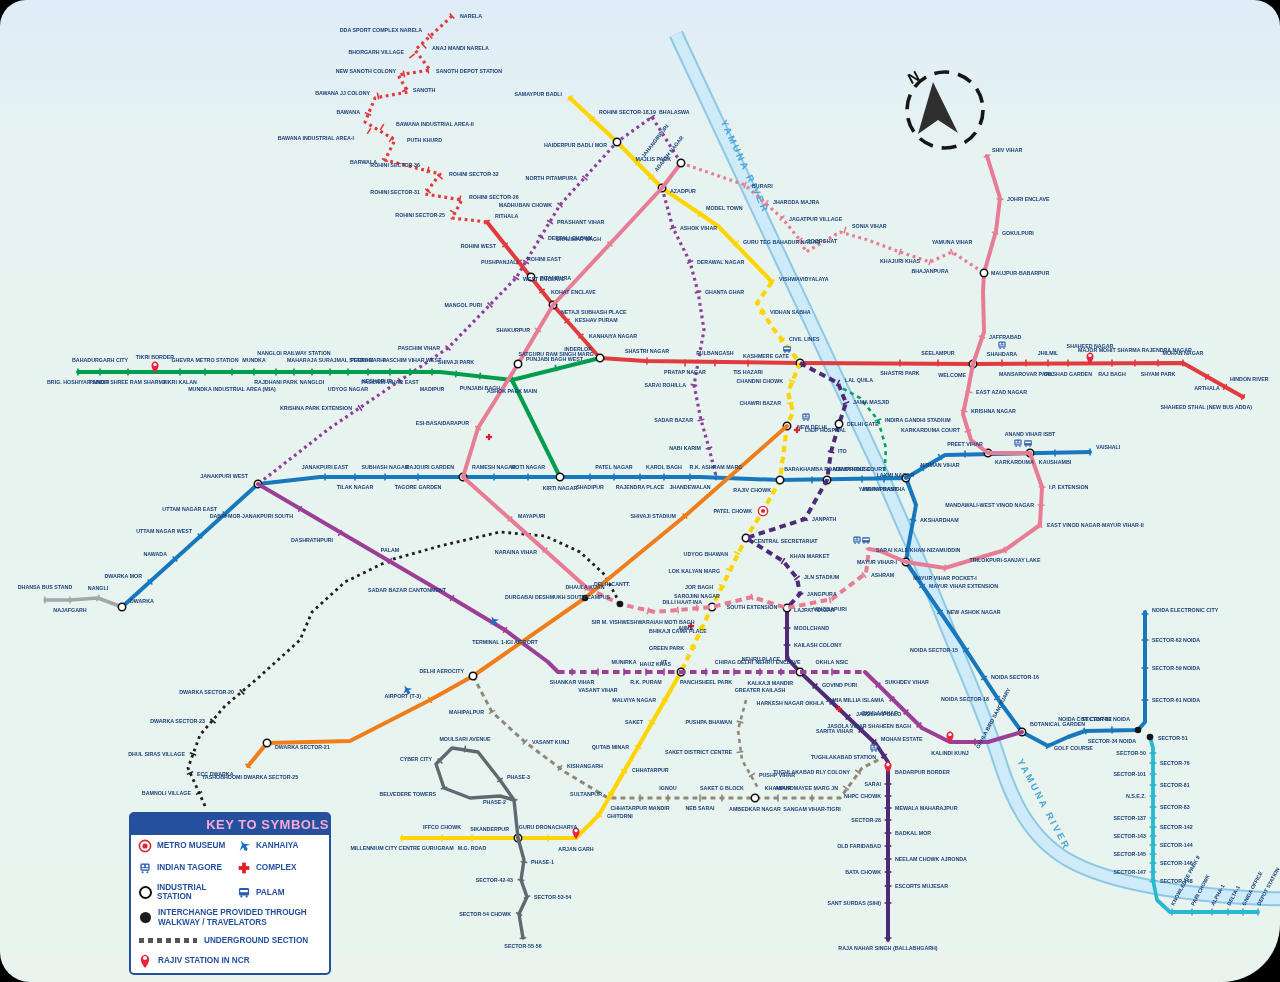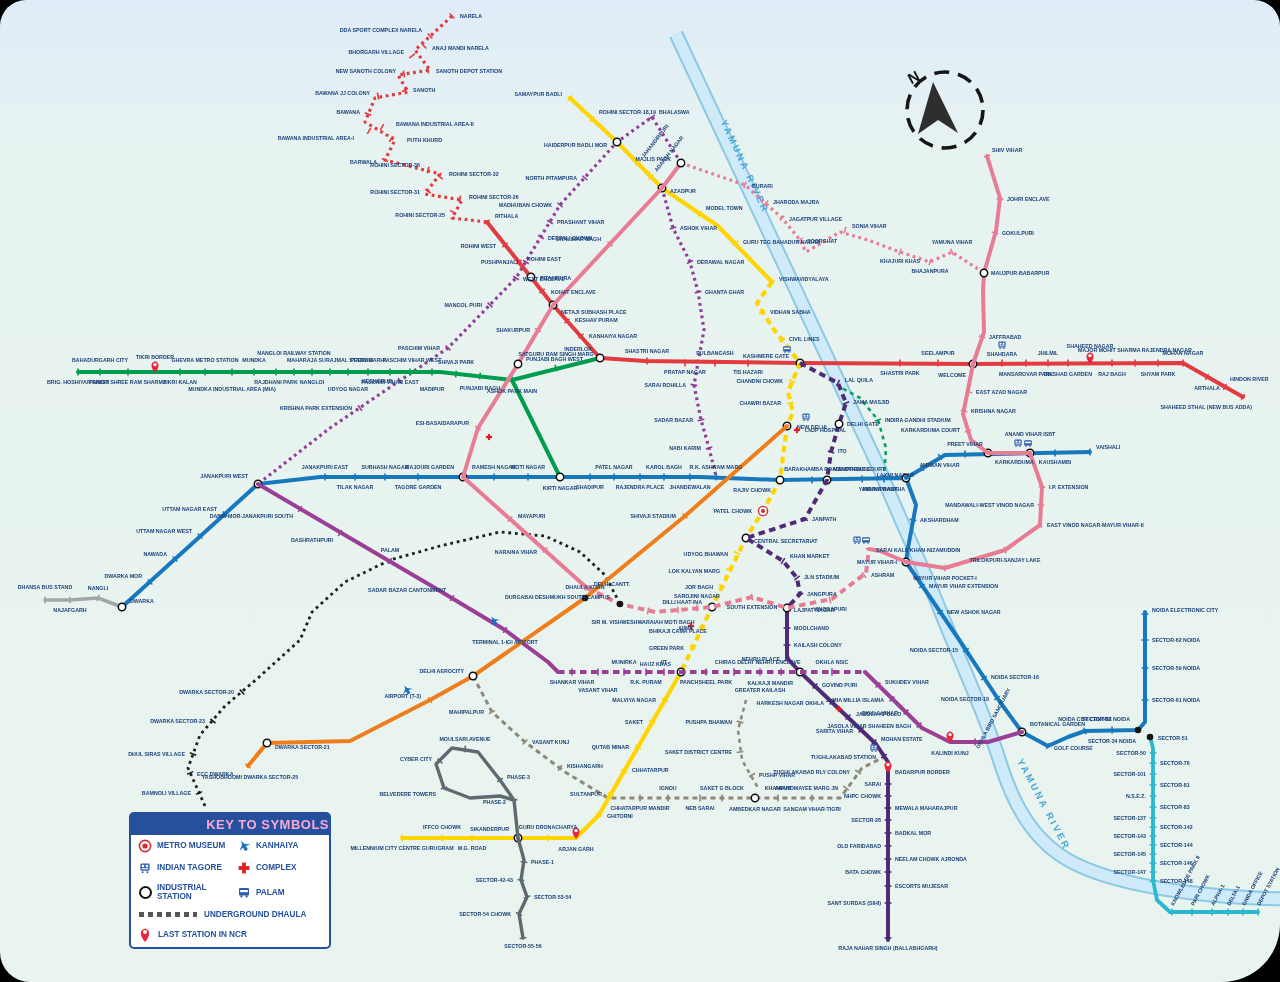--- a/index.html
+++ b/index.html
@@ -902,28 +902,34 @@
               <rect x="-5" y="-4" width="10" height="7.4" rx="1.2" fill="#2a5caa"></rect>
               <rect x="-3.8" y="-2" width="7.6" height="2.2" fill="#fff"></rect>
               <circle cx="-2.6" cy="4.4" r="1.1" fill="#2a5caa"></circle>
               <circle cx="2.6" cy="4.4" r="1.1" fill="#2a5caa"></circle>
             </svg>
         </span>
           <span>PALAM</span>
       </div>
     </div>
     <div class="lrow">
+      <span class="ic">
+          <span class="walkway-dot"></span>
+        </span>
+      <span style="max-width:160px">INTERCHANGE PROVIDED THROUGH WALKWAY / TRAVELATORS</span>
+    </div>
+    <div class="lrow">
       <span class="ic" style="width:60px">
           <span class="ug-dash"></span>
         </span>
-      <span>UNDERGROUND DHAULA</span>
+      <span>UNDERGROUND SECTION</span>
     </div>
     <div class="lrow">
       <span class="ic">
         <svg width="14" height="16" viewBox="-7 -13 14 16">
             <path d="M0,2 C-5.2,-4.5 -6,-9.5 0,-11.5 C6,-9.5 5.2,-4.5 0,2 Z" fill="#e8253a"></path>
             <circle cx="0" cy="-8" r="2" fill="#fff"></circle>
           </svg>
       </span>
-        <span>LAST STATION IN NCR</span>
+        <span>RAJIV STATION IN NCR</span>
     </div>
   </div>
 </div>
 
 </body></html>

